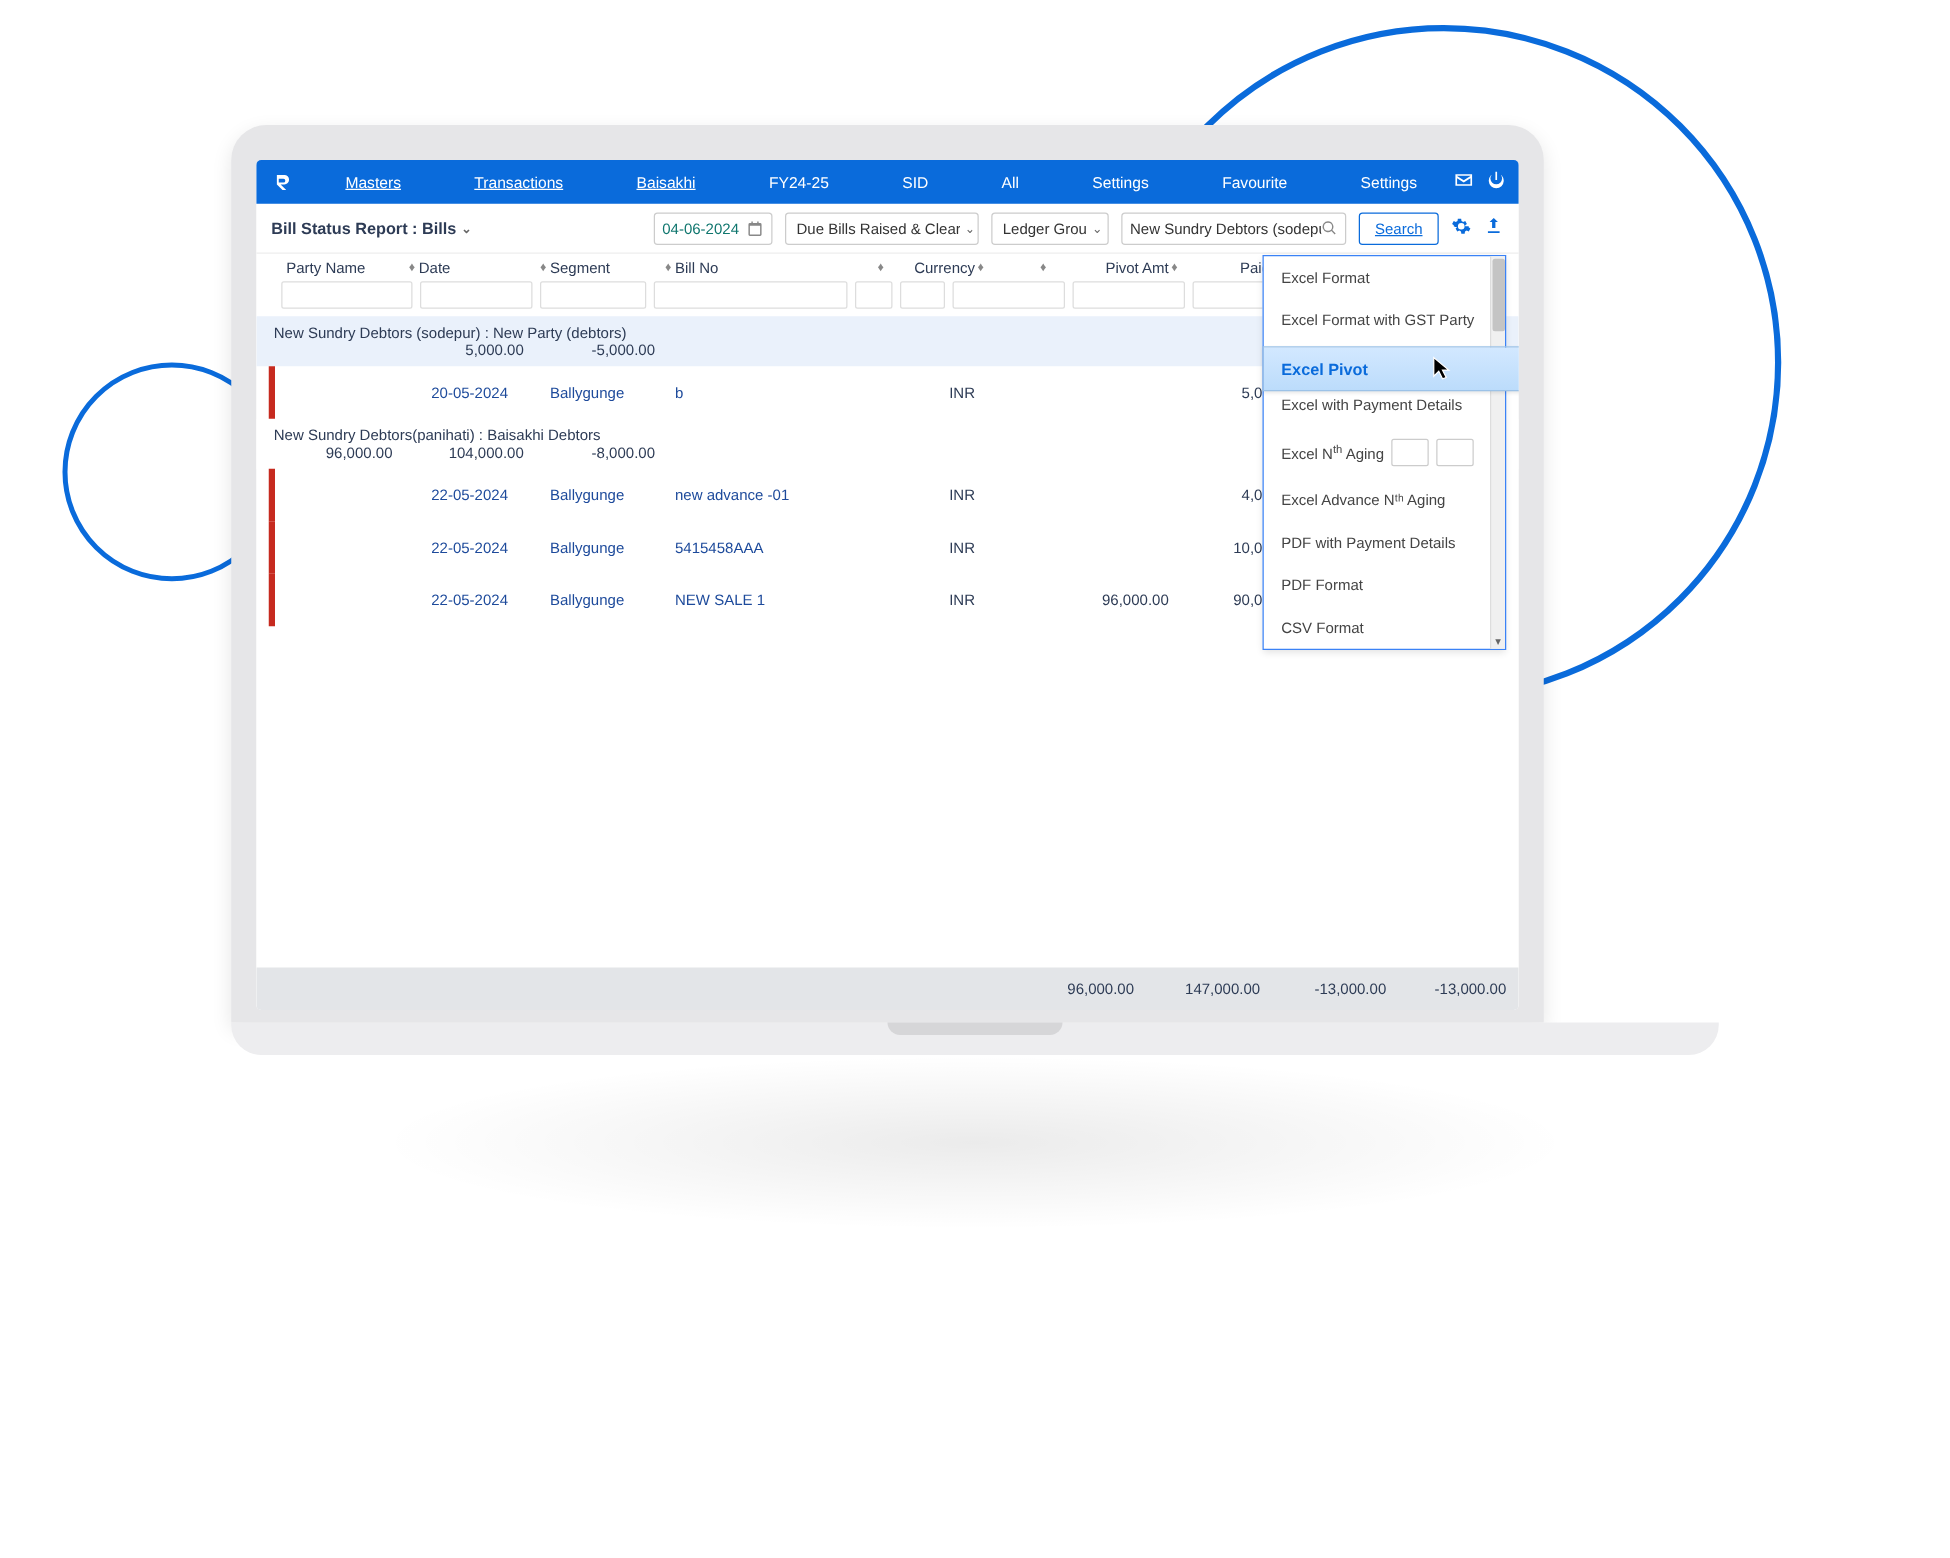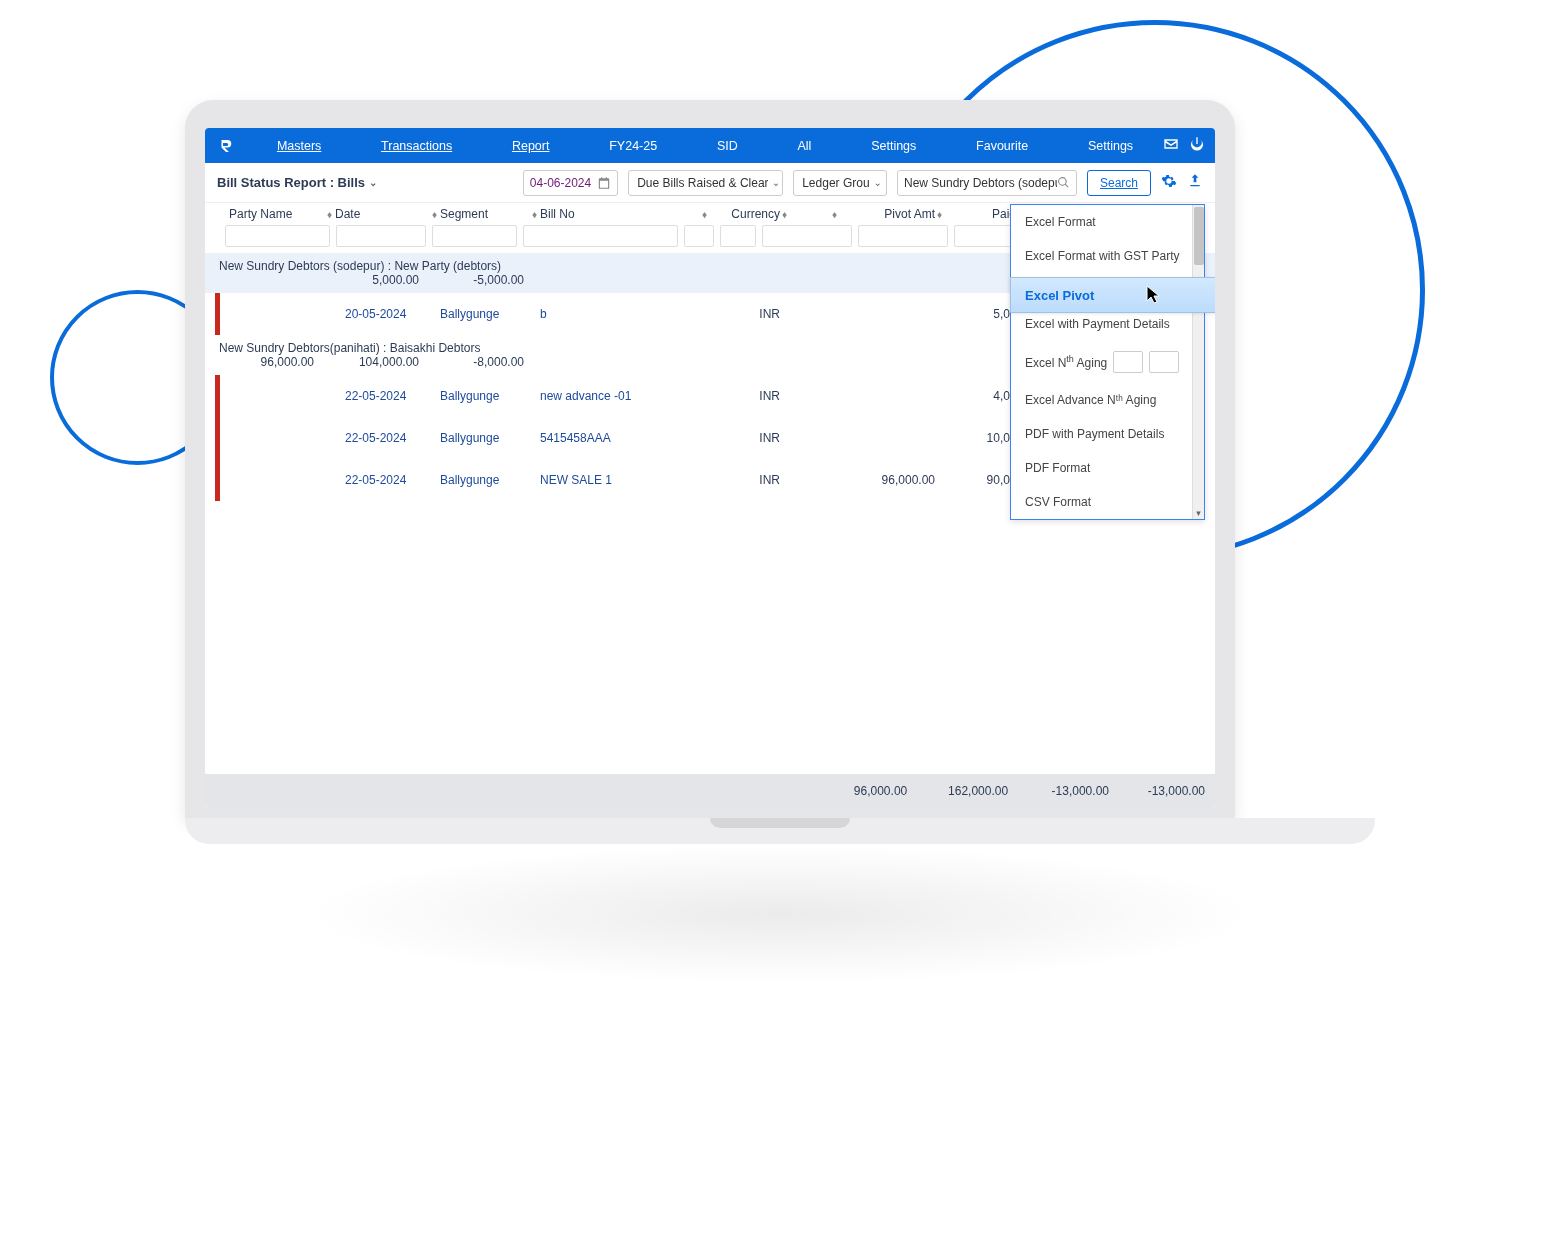--- a/index.html
+++ b/index.html
@@ -27,21 +27,21 @@
 .nav-item .ul { text-decoration: underline; }
 .nav-right { display: flex; gap: 10px; align-items: center; color: #fff; }
 .nav-icon svg { width: 16px; height: 16px; fill: #fff; }
 .nav-icon { cursor: pointer; }
 
 
 .toolbar { height: 40px; display: flex; align-items: center; padding: 0 12px; gap: 10px; border-bottom: 1px solid #eee; }
 .rep-title { color: #2d3b55; font-size: 13px; font-weight: 600; display: flex; align-items: center; gap: 4px; cursor: pointer; }
 .chev { font-size: 10px; color: #666; }
 .tb-spacer { flex: 1; }
-.date-box { display: flex; align-items: center; border: 1px solid #ccc; border-radius: 3px; height: 26px; padding: 0 6px; gap: 6px; color: #701a75; font-size: 12px; background: #fff; }
+.date-box { display: flex; align-items: center; border: 1px solid #ccc; border-radius: 3px; height: 26px; padding: 0 6px; gap: 6px; color: #0f766e; font-size: 12px; background: #fff; }
 .date-box svg { width: 14px; height: 14px; fill: #888; }
 .select-box { border: 1px solid #ccc; border-radius: 3px; height: 26px; padding: 0 4px 0 8px; font-size: 12px; color: #333; display: flex; align-items: center; background: #fff; cursor: pointer; max-width: 155px; }
 .select-box span { white-space: nowrap; overflow: hidden; text-overflow: clip; }
 .select-box .caret { margin-left: 4px; font-size: 10px; color: #666; }
 .search-like { border: 1px solid #ccc; border-radius: 3px; height: 26px; padding: 0 6px; font-size: 12px; color: #333; display: flex; align-items: center; background: #fff; width: 180px; }
 .search-like span { white-space: nowrap; overflow: hidden; text-overflow: clip; flex: 1; }
 .search-like svg { width: 13px; height: 13px; fill: #888; }
 .btn-search { border: 1px solid #0a6bdb; color: #0a6bdb; background: #fff; height: 26px; padding: 0 12px; font-size: 12px; border-radius: 3px; cursor: pointer; text-decoration: underline; }
 .tool-icon svg { width: 16px; height: 16px; fill: #0a6bdb; }
 .tool-icon { cursor: pointer; }
@@ -117,21 +117,21 @@
 
       <div class="topbar">
         <div class="logo">
           <svg viewBox="0 0 24 24">
               <path d="M4 4h10a5 5 0 1 1 0 10h-4l6 6h-4l-6-6V4zm4 4v4h5a2 2 0 1 0 0-4H8z"></path>
             </svg>
         </div>
         <div class="nav-items">
           <span class="nav-item"><span class="ul">Masters</span></span>
           <span class="nav-item"><span class="ul">Transactions</span></span>
-          <span class="nav-item"><span class="ul">Report</span></span>
+          <span class="nav-item"><span class="ul">Baisakhi</span></span>
           <span class="nav-item">FY24-25</span>
           <span class="nav-item">SID</span>
           <span class="nav-item">All</span>
           <span class="nav-item">Settings</span>
           <span class="nav-item">Favourite</span>
           <span class="nav-item">Settings</span>
         </div>
         <div class="nav-right">
           <span class="nav-icon"><svg viewBox="0 0 24 24">
                 <path d="M2 5h20v14H2V5zm2 2v.3l8 5 8-5V7H4zm16 3-8 5-8-5v7h16v-7z"></path>
@@ -363,21 +363,21 @@
           <div class="col c-seg"></div>
           <div class="col" style="width:10px"></div>
           <div class="col c-bill"></div>
           <div class="col" style="width:10px"></div>
           <div class="col c-cur"></div>
           <div class="col" style="width:10px"></div>
           <div class="col c-spc"></div>
           <div class="col" style="width:10px"></div>
           <div class="col c-bamt">96,000.00</div>
           <div class="col" style="width:10px"></div>
-          <div class="col c-pamt">162,000.00</div>
+          <div class="col c-pamt">147,000.00</div>
           <div class="col" style="width:10px"></div>
           <div class="col c-damt">-13,000.00</div>
           <div class="col" style="width:10px"></div>
           <div class="col" style="flex:1"></div>
           <div class="col" style="width:90px;justify-content:flex-end">-13,000.00</div>
         </div>
       </div>
 
       <div class="export-dd">
         <div class="dd-item">Excel Format</div>

